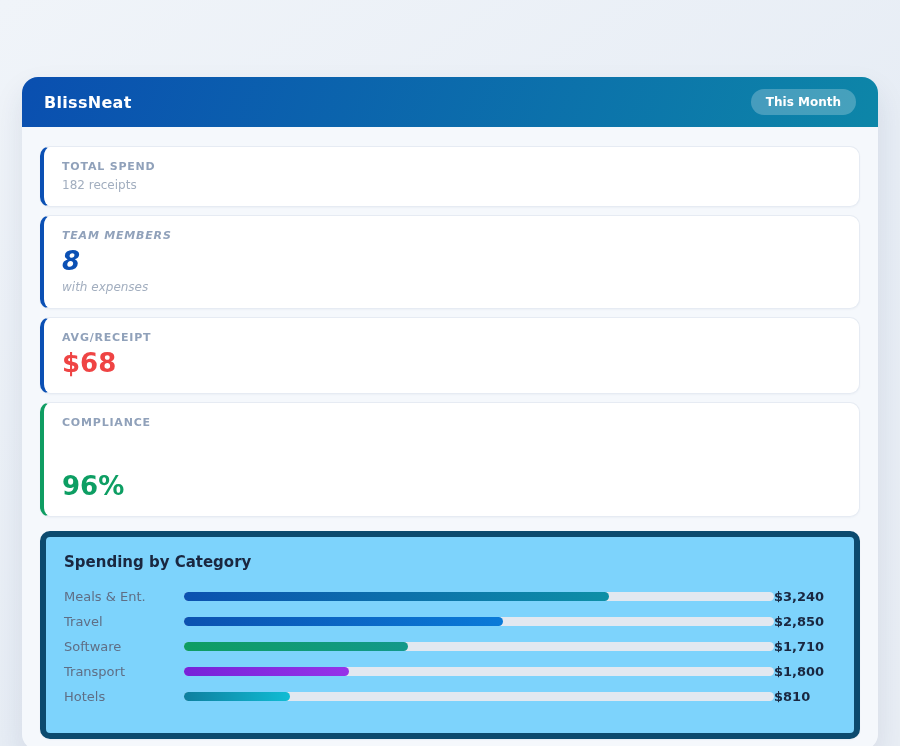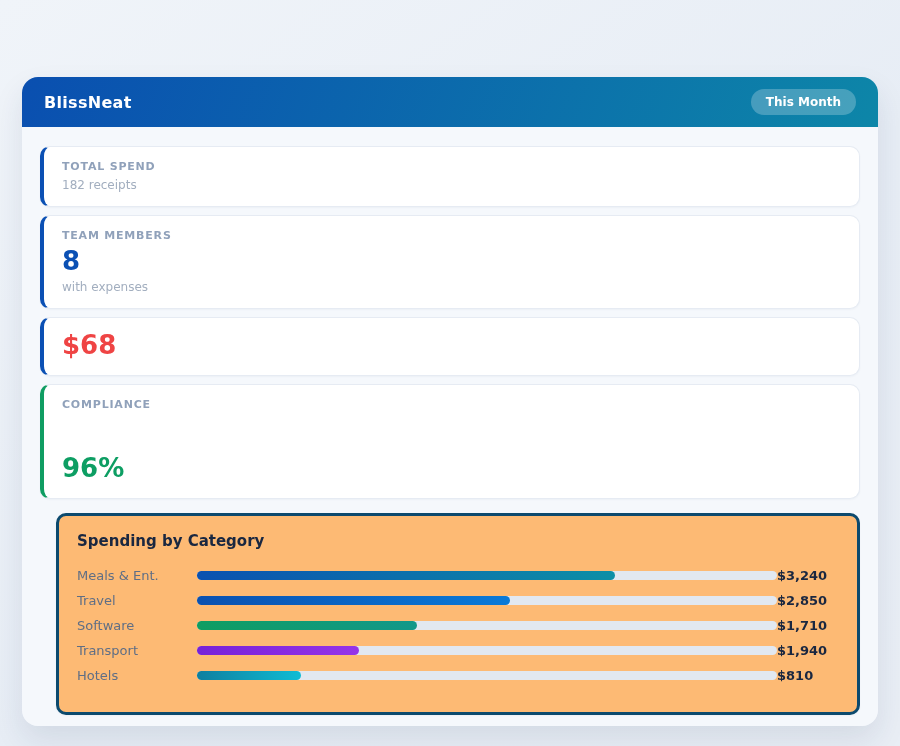--- a/index.html
+++ b/index.html
@@ -67,27 +67,26 @@
     font-weight: bold;
     line-height: 1.15;
     color: #0b50b4;
   }
   .stat-sub {
     font-size: 12px;
     color: #a2aebf;
     margin-top: 3px;
   }
   .chart-card {
-    background: #fdba74;
-    border: 3px solid #0c4a6e;
+    background: #7dd3fc;
+    border: 6px solid #0c4a6e;
     border-radius: 10px;
     margin-top: 14px;
     padding: 16px 18px 24px;
     box-shadow: 0 1px 2px rgba(30, 50, 90, 0.04);
-    margin-left: 16px;
   }
   .chart-title {
     font-size: 15px;
     font-weight: bold;
     color: #1a2740;
     margin-bottom: 13px;
   }
   .category-row {
     display: flex;
     align-items: center;
@@ -130,27 +129,28 @@
     <button class="period-badge">This Month</button>
   </div>
 
   <div class="app-content">
 
     <div class="stat-card" style="border-left-color: rgb(11, 80, 180);">
       <div class="stat-label">TOTAL SPEND</div>
       <div class="stat-sub">182 receipts</div>
     </div>
 
-    <div class="stat-card" style="border-left-color: rgb(11, 80, 180);">
+    <div class="stat-card" style="border-left-color: rgb(11, 80, 180); font-style: italic;">
       <div class="stat-label">TEAM MEMBERS</div>
       <div class="stat-value" style="color: rgb(11, 80, 180);">8</div>
       <div class="stat-sub">with expenses</div>
     </div>
 
     <div class="stat-card" style="border-left-color: rgb(11, 80, 180);">
+      <div class="stat-label">AVG/RECEIPT</div>
       <div class="stat-value" style="color: #ef4444;">$68</div>
     </div>
 
     <div class="stat-card" style="border-left-color: rgb(15, 157, 98);">
       <div class="stat-label">COMPLIANCE</div>
       <div class="stat-value" style="color: rgb(13, 158, 99); margin-top: 43px;">96%</div>
     </div>
 
     <div class="chart-card">
       <div class="chart-title">Spending by Category</div>
@@ -177,21 +177,21 @@
             <span class="bar-fill" style="display: block; width: 38%; background: linear-gradient(90deg, rgb(15, 157, 98), rgb(18, 152, 138));"></span>
           </span>
         <span class="category-amount">$1,710</span>
       </div>
 
       <div class="category-row">
         <span class="category-label">Transport</span>
         <span class="bar-track" style="background: rgb(226, 232, 240);">
             <span class="bar-fill" style="display: block; width: 28%; background: linear-gradient(90deg, rgb(119, 34, 216), rgb(150, 51, 232));"></span>
           </span>
-        <span class="category-amount">$1,940</span>
+        <span class="category-amount">$1,800</span>
       </div>
 
       <div class="category-row">
         <span class="category-label">Hotels</span>
         <span class="bar-track" style="background: rgb(226, 232, 240);">
             <span class="bar-fill" style="display: block; width: 18%; background: linear-gradient(90deg, rgb(14, 127, 159), rgb(16, 188, 212));"></span>
           </span>
         <span class="category-amount">$810</span>
       </div>
     </div>

